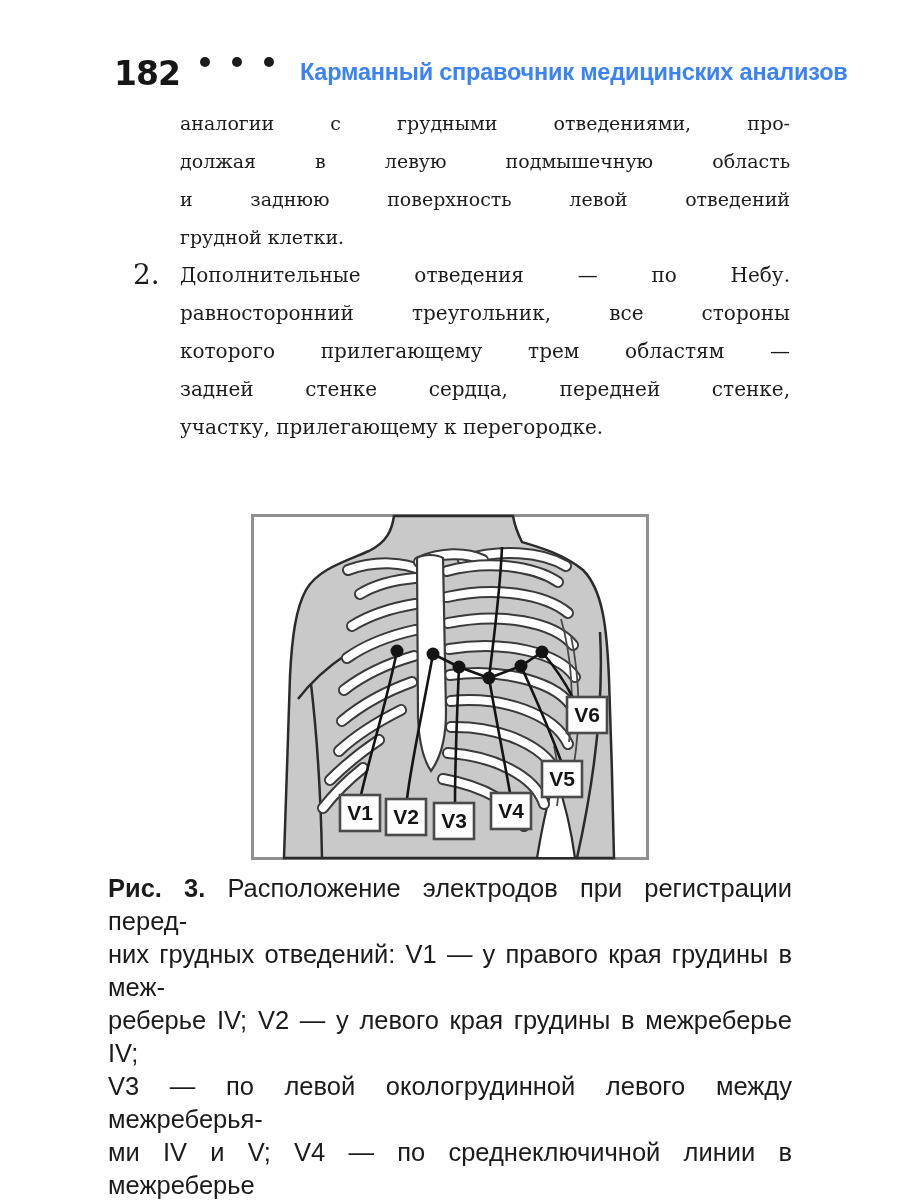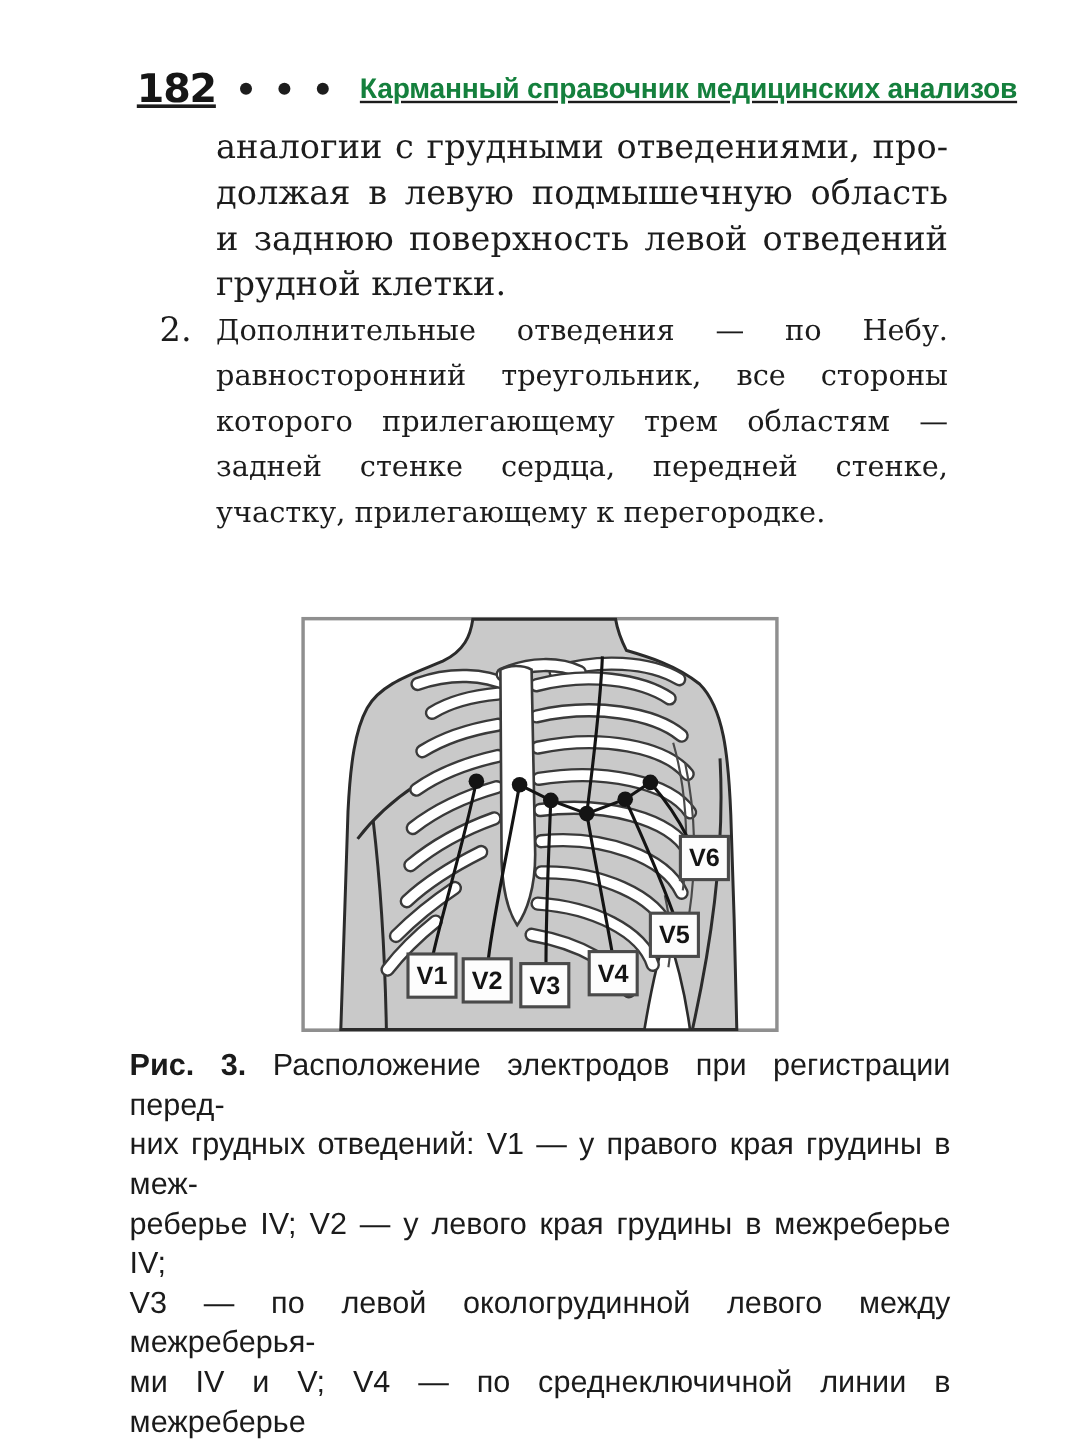--- a/index.html
+++ b/index.html
@@ -1,33 +1,33 @@
 <!DOCTYPE html>
 <html><head>
 <meta charset="utf-8">
 <style>
   html,body{margin:0;padding:0;background:#ffffff;}
   .page{position:relative;width:900px;height:1200px;background:#ffffff;overflow:hidden;
         font-family:"DejaVu Serif", serif;color:#1c1c1c;}
 
   
-  .hdr{position:absolute;top:57px;left:114px;right:70px;display:flex;align-items:center;text-decoration:underline;}
+  .hdr{position:absolute;top:57px;left:114px;right:70px;display:flex;align-items:flex-start;}
   .hdr-num{font-family:"DejaVu Sans", sans-serif;font-weight:bold;font-size:33px;
            letter-spacing:-1px;color:#161616;line-height:1;}
   .hdr-dots{margin-left:20px;display:flex;gap:22px;align-items:center;}
   .hdr-dot{width:10px;height:10px;border-radius:50%;background:#1d1d1d;font-size:0;}
   .hdr-title{margin-left:26px;font-family:"Liberation Sans", sans-serif;font-weight:bold;
-             font-size:23.5px;letter-spacing:-0.2px;color:#15803d;white-space:nowrap;padding-top:2px;}
-
-  
-  .bodytext{position:absolute;top:104px;left:180px;width:610px;font-size:28px;line-height:38px;}
+             font-size:23.5px;letter-spacing:-0.2px;color:#3b82f6;white-space:nowrap;padding-top:2px;}
+
+  
+  .bodytext{position:absolute;top:104px;left:180px;width:610px;font-size:19px;line-height:38px;}
   .jline{text-align:justify;text-align-last:justify;}
   .jlast{text-align:right;text-align-last:left;}
   .marker{position:absolute;top:256px;left:133px;font-size:28px;line-height:38px;}
-  .itemtext{position:absolute;top:256px;left:180px;width:610px;font-size:24px;line-height:38px;}
+  .itemtext{position:absolute;top:256px;left:180px;width:610px;font-size:20px;line-height:38px;}
 
   
   .fig{position:absolute;top:514px;left:251px;}
 
   
   .caption{position:absolute;top:872px;left:108px;width:684px;
            font-family:"Liberation Sans", sans-serif;font-size:25.5px;line-height:33px;color:#1b1b1b;}
   .cap-line{text-align:justify;text-align-last:justify;}
   .cap-prefix{font-weight:bold;}
 

